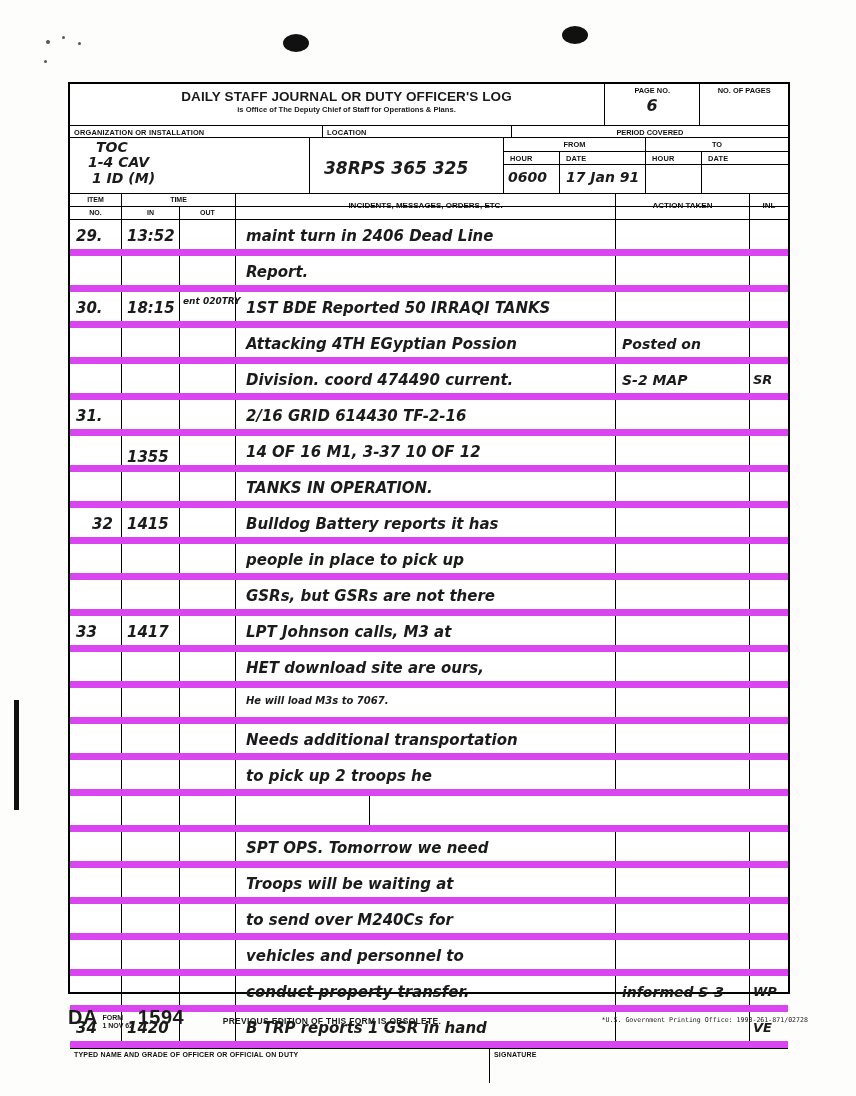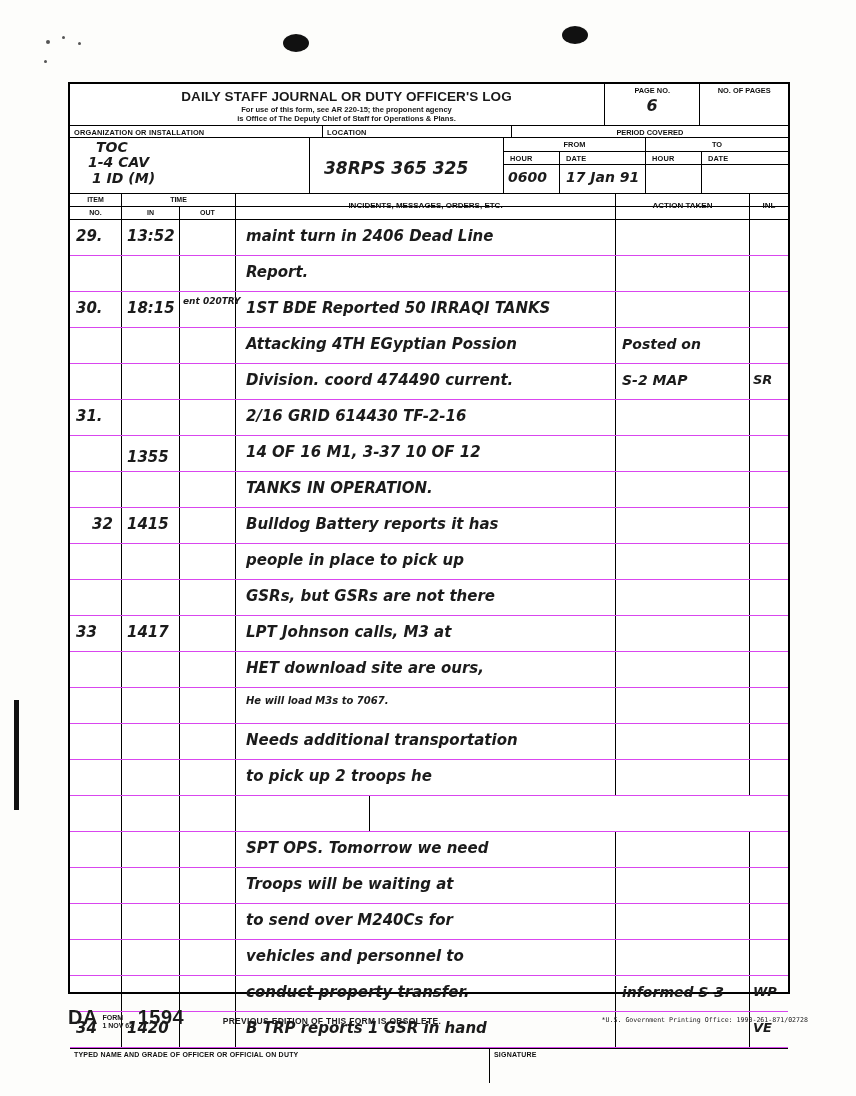--- a/index.html
+++ b/index.html
@@ -107,21 +107,21 @@
     white-space: nowrap;
   }
   .hw-md { font-size: 14px; }
   .hw-lg { font-size: 16px; }
 
   
   .bodygrid { position: relative; }
   .brow {
     display: flex;
     height: 36px;
-    border-bottom: 1px solid #d946ef;
+    border-bottom: 7px solid #d946ef;
     box-sizing: border-box;
   }
   .c-item   { width: 52px;  border-right: 1px solid #000; box-sizing: border-box; position: relative; }
   .c-in     { width: 58px;  border-right: 1px solid #000; box-sizing: border-box; position: relative; }
   .c-out    { width: 56px;  border-right: 1px solid #000; box-sizing: border-box; position: relative; }
   .c-inc    { width: 380px; border-right: 1px solid #000; box-sizing: border-box; position: relative; }
   .c-act    { width: 134px; border-right: 1px solid #000; box-sizing: border-box; position: relative; }
   .c-inl    { width: 38px;  box-sizing: border-box; position: relative; }
 
   .ink {
@@ -175,21 +175,20 @@
   <div class="speck" style="left:62px; top:36px; width:3px; height:3px;"></div>
   <div class="speck" style="left:78px; top:42px; width:3px; height:3px;"></div>
   <div class="speck" style="left:44px; top:60px; width:3px; height:3px;"></div>
 
   <div class="form">
 
     <div class="row band" style="height:42px;">
       <div class="cell titleblock" style="width:530px;margin-left:19px;">
         <div class="t1">DAILY STAFF JOURNAL OR DUTY OFFICER'S LOG</div>
         <div class="t2">
-          <div>For use of this form, see AR 220-15; the proponent agency</div>
           <div>is Office of The Deputy Chief of Staff for Operations &amp; Plans.</div>
         </div>
       </div>
       <div class="cell" style="width:98px;">
         <div class="lbl-c">PAGE NO.</div>
         <div class="hw hw-lg" style="text-align:center; margin-top:1px;">6</div>
       </div>
       <div class="cell" style="width:90px;">
         <div class="lbl-c">NO. OF PAGES</div>
         <div class="hw hw-lg" style="text-align:center;"></div>

